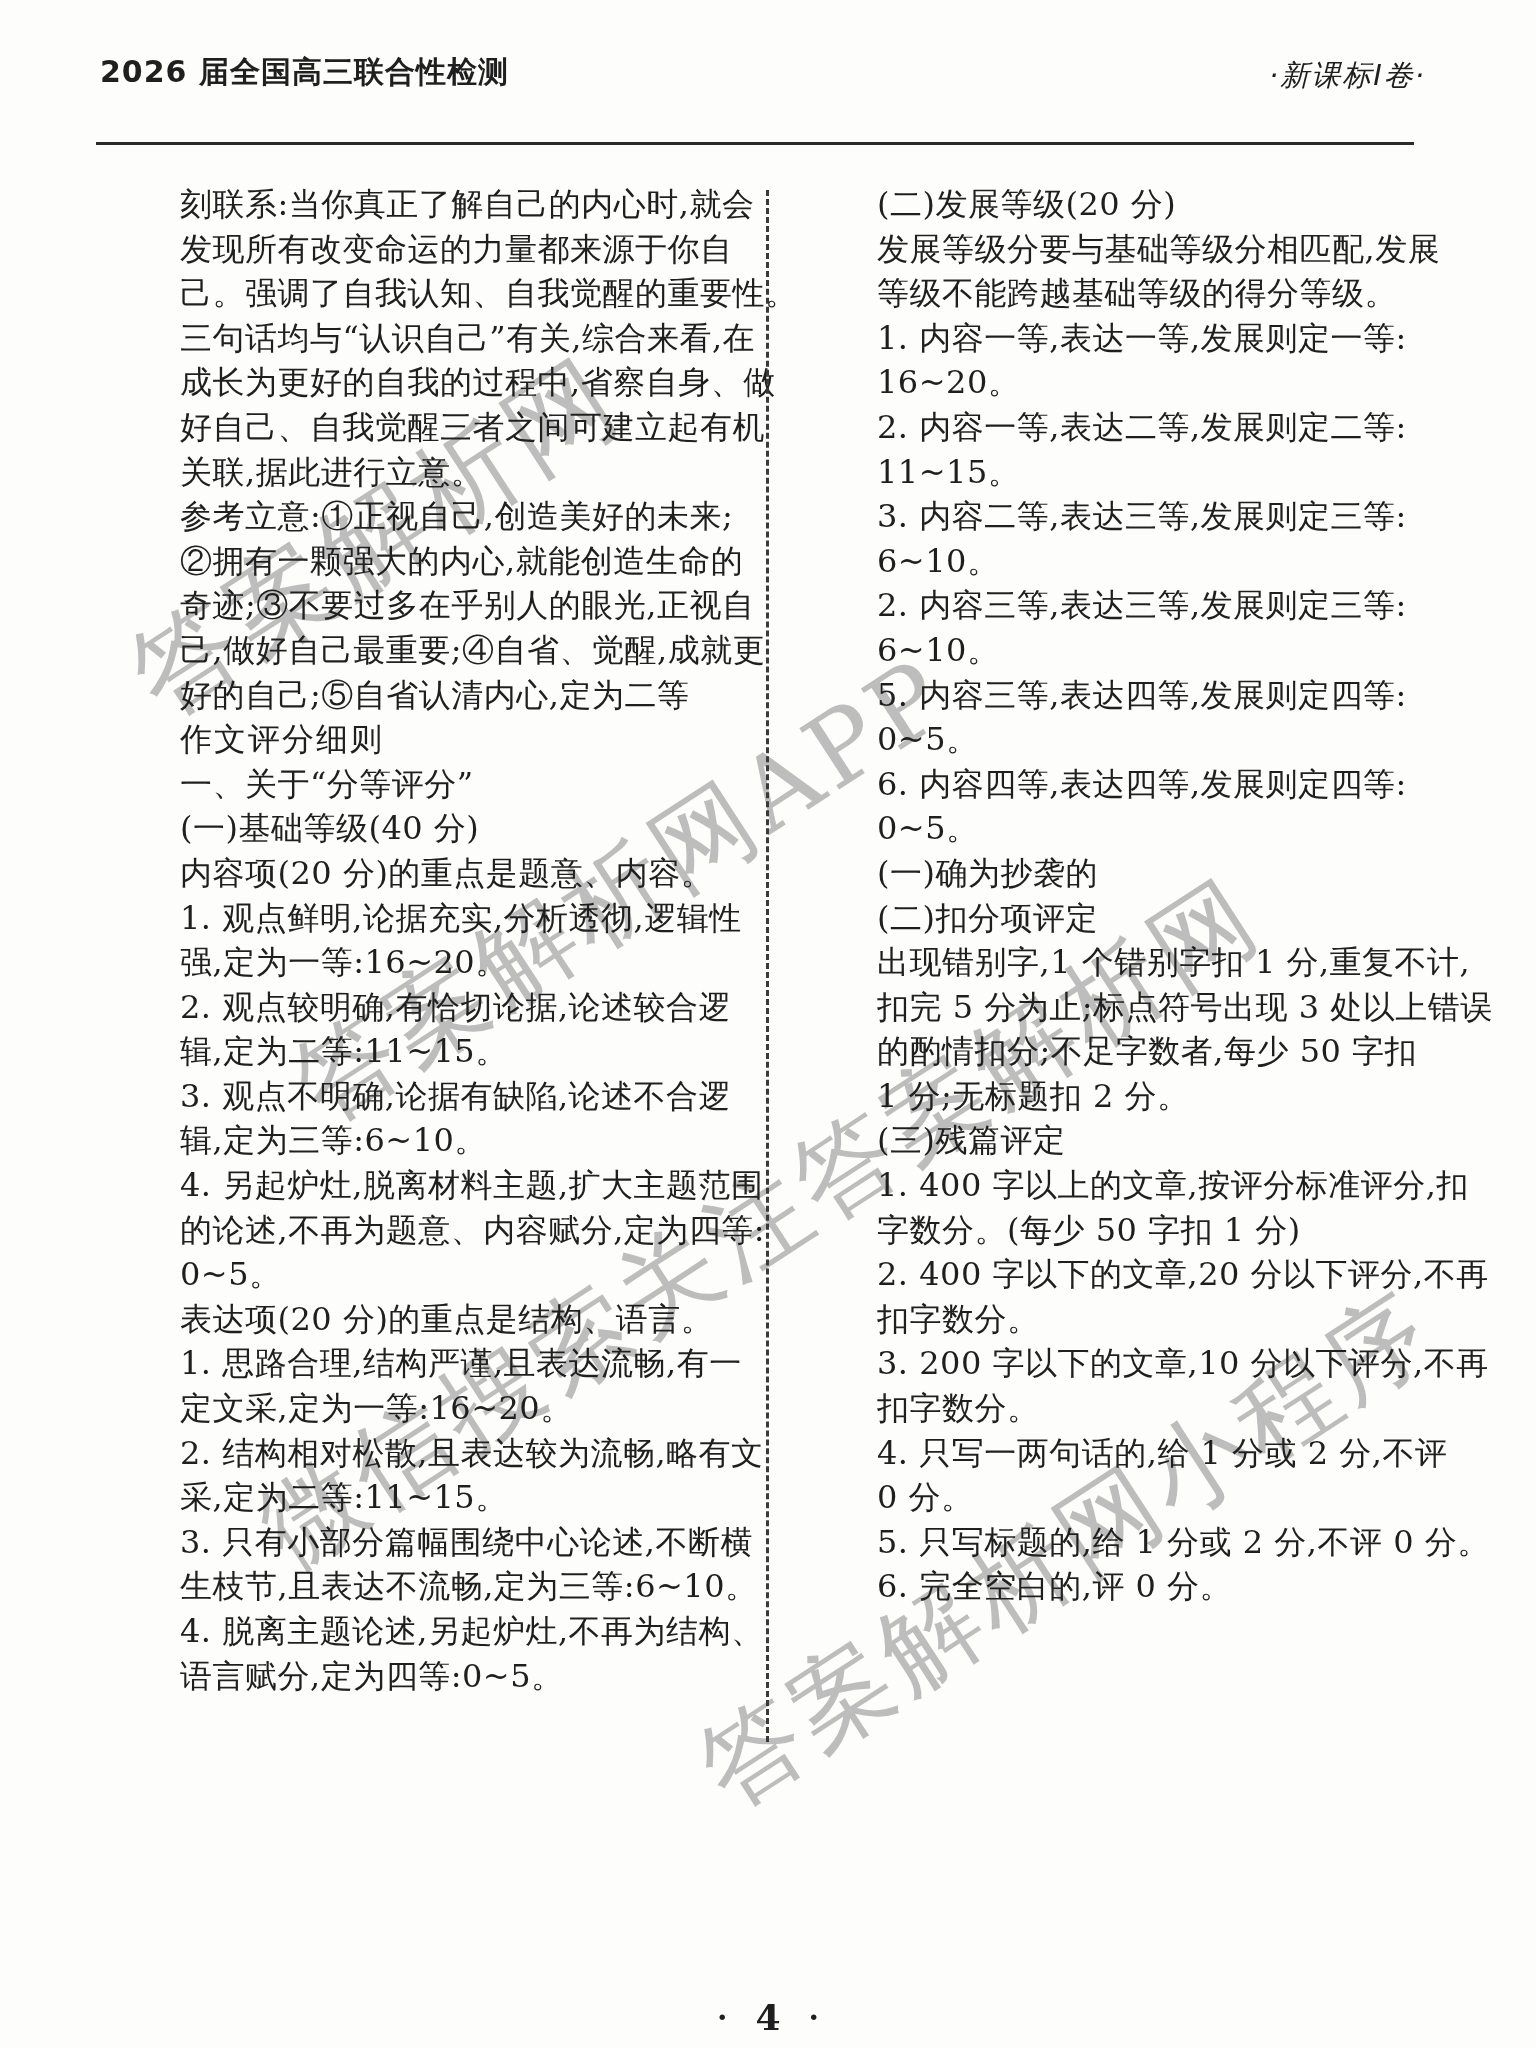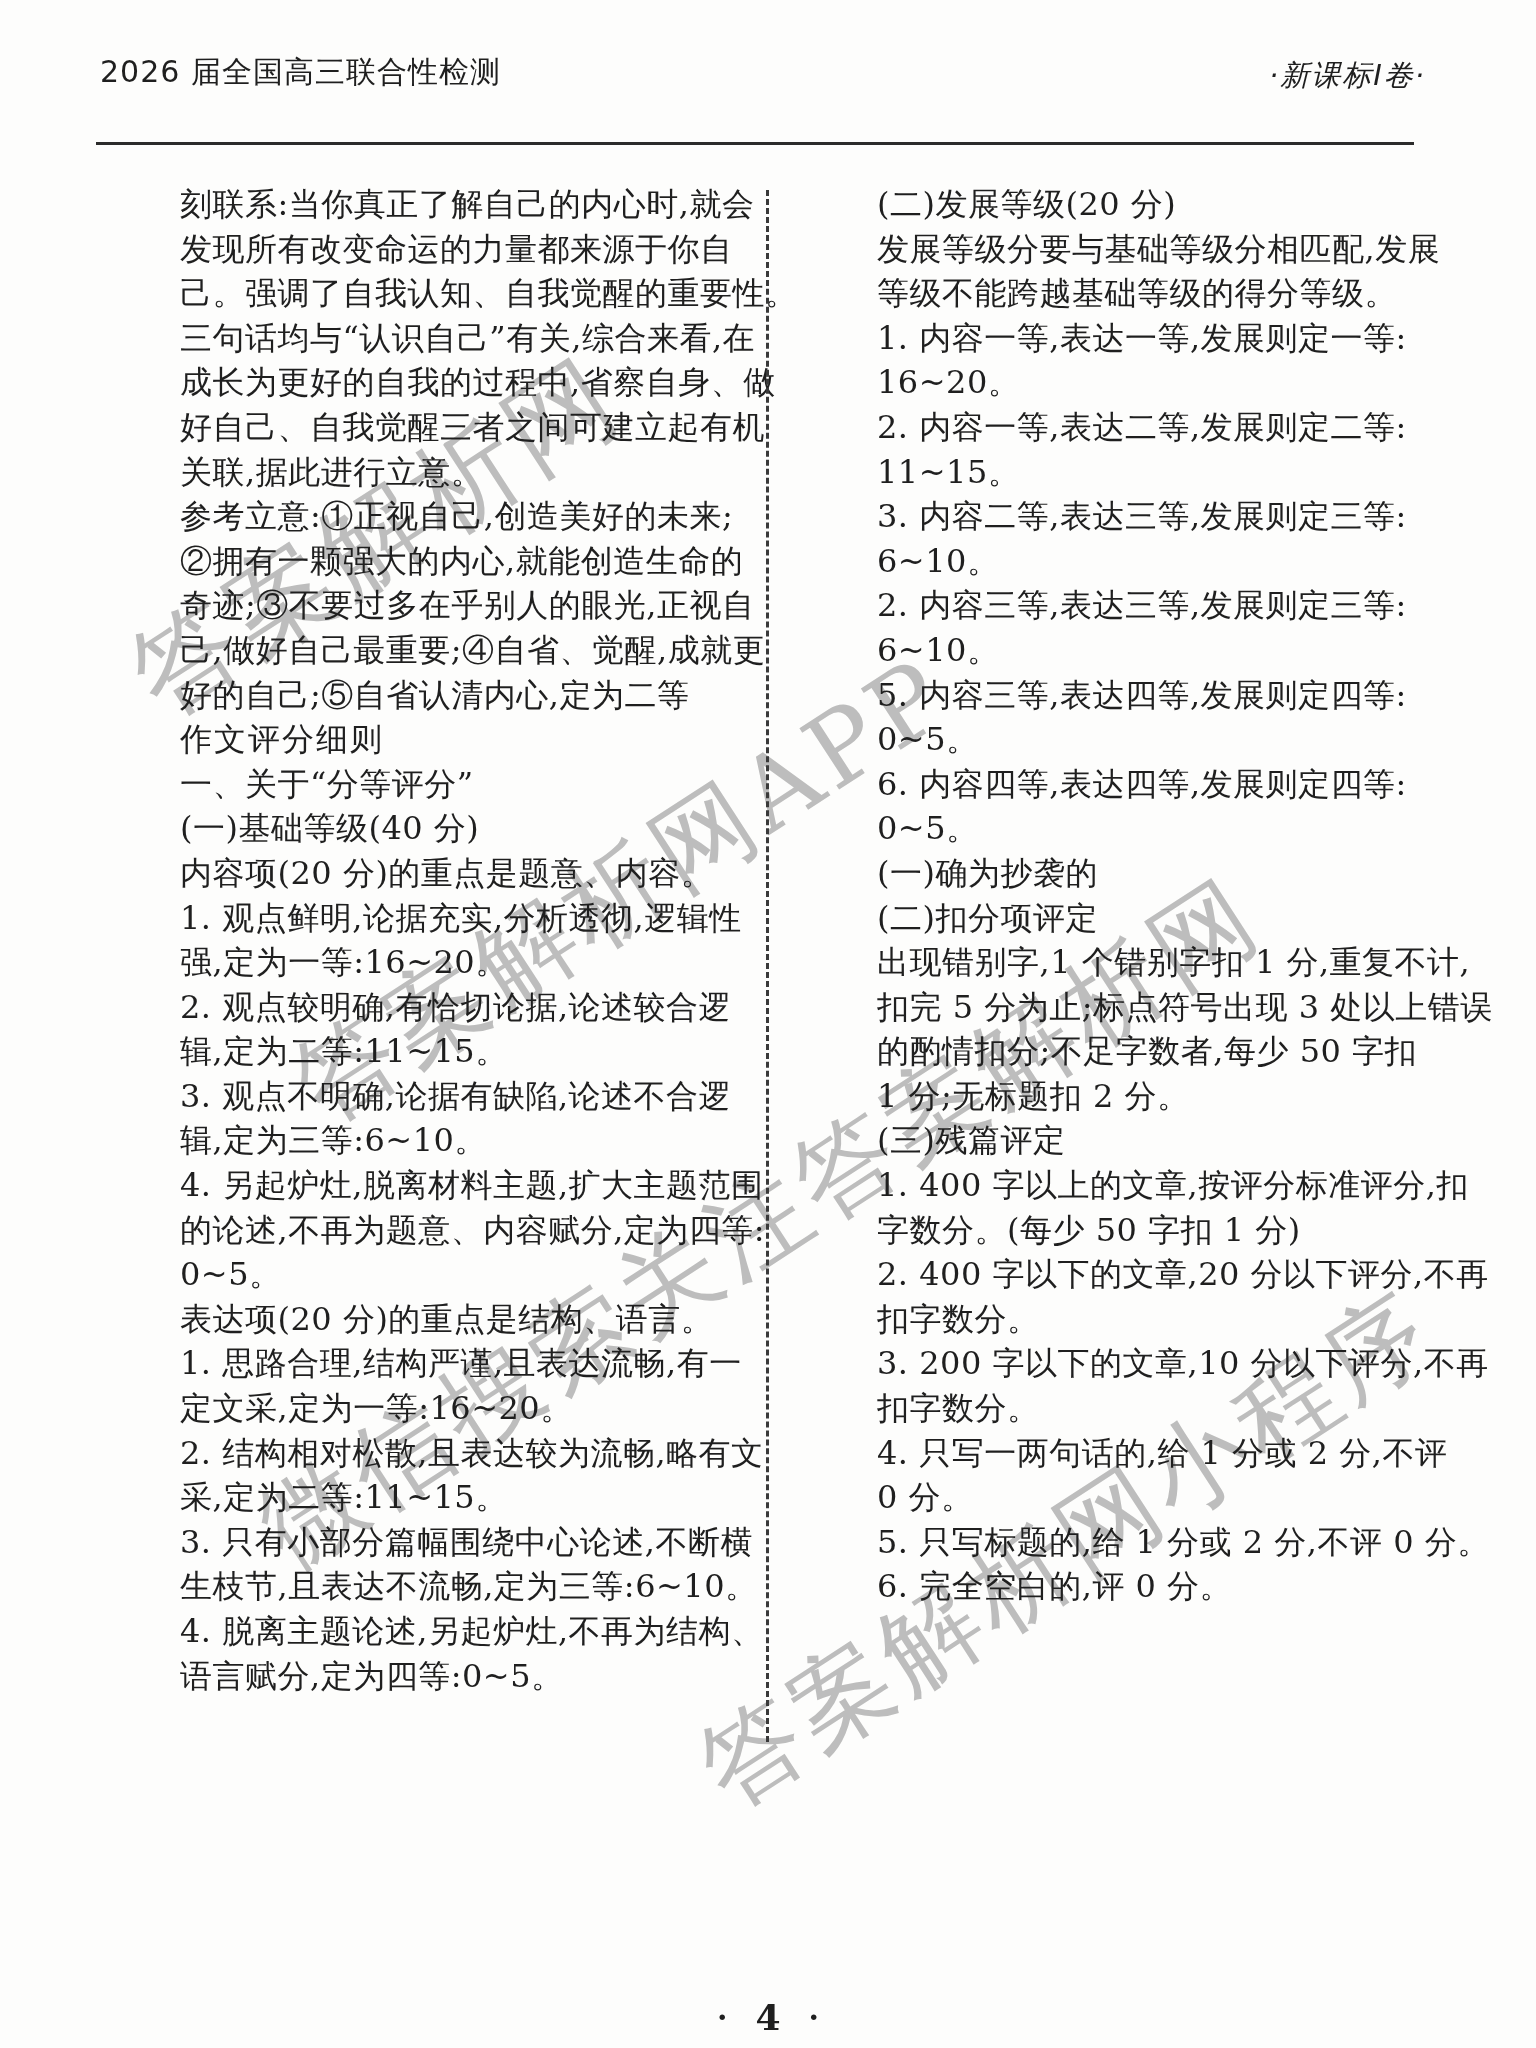--- a/index.html
+++ b/index.html
@@ -9,21 +9,21 @@
     height: 2048px;
     background: #fdfdfc;
     overflow: hidden;
     font-family: "DejaVu Serif", "Liberation Serif", serif;
     color: #1f1f1f;
   }
   .hdr-left {
     position: absolute;
     left: 100px; top: 52px;
     font-family: "DejaVu Sans", "Liberation Sans", sans-serif;
-    font-weight: 400;
+    font-weight: 700;
     font-size: 30px;
     letter-spacing: 1px;
     white-space: nowrap;
   }
   .hdr-right {
     position: absolute;
     right: 110px; top: 56px;
     font-family: "DejaVu Sans", "Liberation Sans", sans-serif;
     font-weight: 500;
     font-size: 29px;

